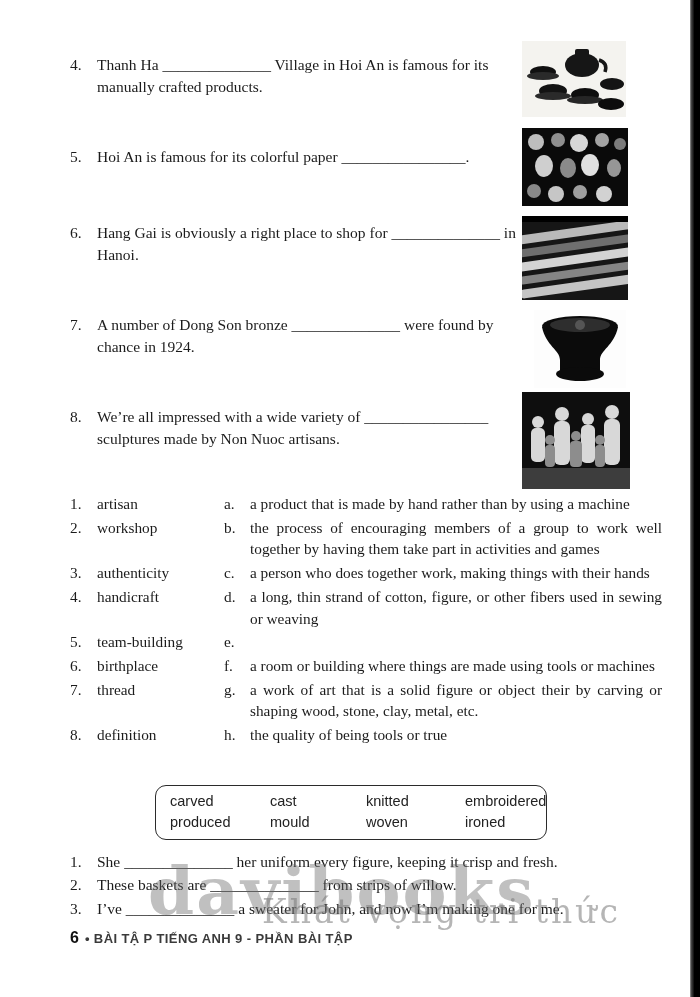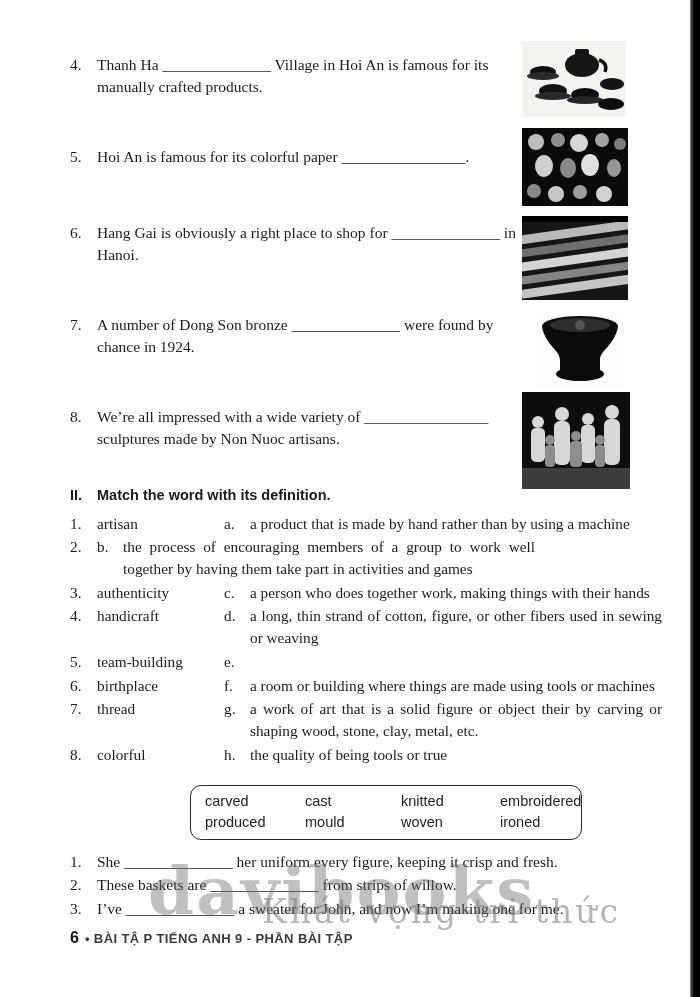--- a/index.html
+++ b/index.html
@@ -37,21 +37,21 @@
   .match-list { margin-top:7px; }
   .match-row { display:flex; font-size:15.3px; line-height:1.42; margin-bottom:2px; }
   .match-row .mnum { width:27px; flex:none; }
   .match-row .word { width:127px; flex:none; }
   .match-row .letter { width:26px; flex:none; }
   .match-row .def { width:412px; text-align:justify; }
 
   
   .sec3 { position:absolute; left:70px; top:778px; width:592px; }
   .word-box {
-    margin:7px 0 10px 120px;
+    margin:7px 0 10px 85px;
     width:392px;
     border:1.6px solid #2b2b2b;
     border-radius:11px;
     padding:5px 14px 6px 14px;
     display:grid;
     grid-template-columns: 100px 96px 99px auto;
     font-family:"Liberation Sans", sans-serif;
     font-size:14.5px;
     line-height:21px;
     color:#222;
@@ -202,34 +202,31 @@
             <circle cx="78" cy="48" r="5"></circle>
               <rect x="73" y="53" width="10" height="22" rx="4"></rect>
           </g>
           <rect x="0" y="76" width="108" height="21" fill="#3d3d3d"></rect>
         </svg>
       </span>
     </div>
   </section>
 
   <section class="sec2">
-    <div class="sec-heading">
-      <span class="num">II.</span>
-      <span>Match the word with its definition.</span>
-    </div>
     <div class="match-list">
 
       <div class="match-row">
         <span class="mnum">1.</span>
         <span class="word">artisan</span>
         <span class="letter">a.</span>
         <span class="def">a product that is made by hand rather than by using a machine</span>
       </div>
       <div class="match-row">
         <span class="mnum">2.</span>
+        <span class="word">workshop</span>
         <span class="letter">b.</span>
         <span class="def">the process of encouraging members of a group to work well together by having them take part in activities and games</span>
       </div>
       <div class="match-row">
         <span class="mnum">3.</span>
         <span class="word">authenticity</span>
         <span class="letter">c.</span>
         <span class="def">a person who does together work, making things with their hands</span>
       </div>
       <div class="match-row">
@@ -250,21 +247,21 @@
         <span class="def">a room or building where things are made using tools or machines</span>
       </div>
       <div class="match-row">
         <span class="mnum">7.</span>
         <span class="word">thread</span>
         <span class="letter">g.</span>
         <span class="def">a work of art that is a solid figure or object their by carving or shaping wood, stone, clay, metal, etc.</span>
       </div>
       <div class="match-row">
         <span class="mnum">8.</span>
-        <span class="word">colorful</span>
+        <span class="word">definition</span>
         <span class="letter">h.</span>
         <span class="def">the quality of being tools or true</span>
       </div>
     </div>
   </section>
 
   <section class="sec3">
 
     <div class="word-box">
       <span>carved</span>

